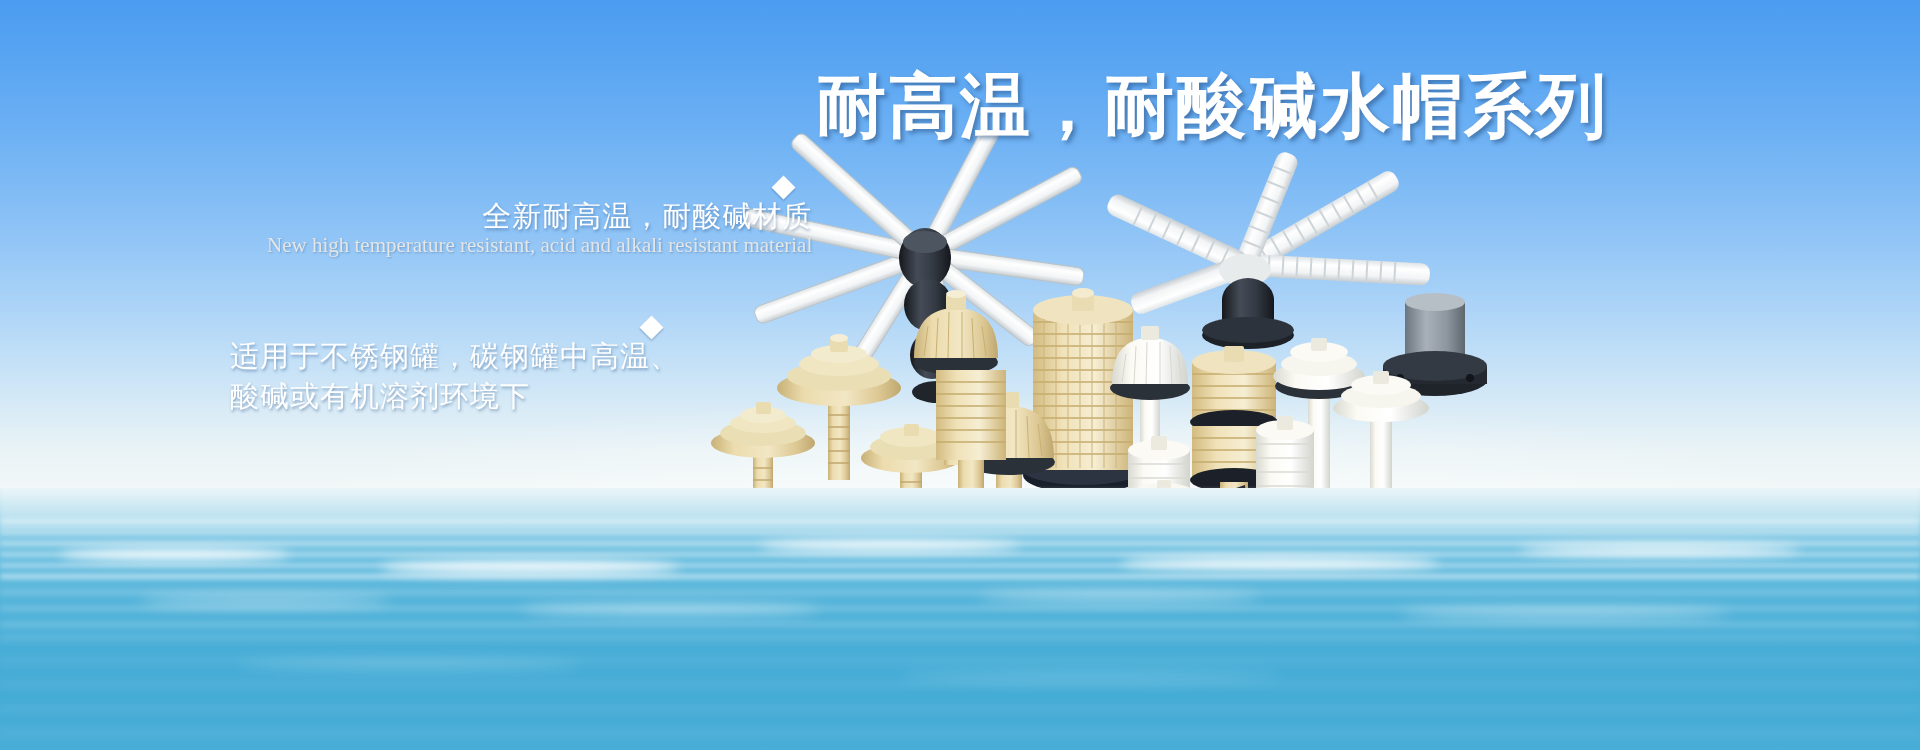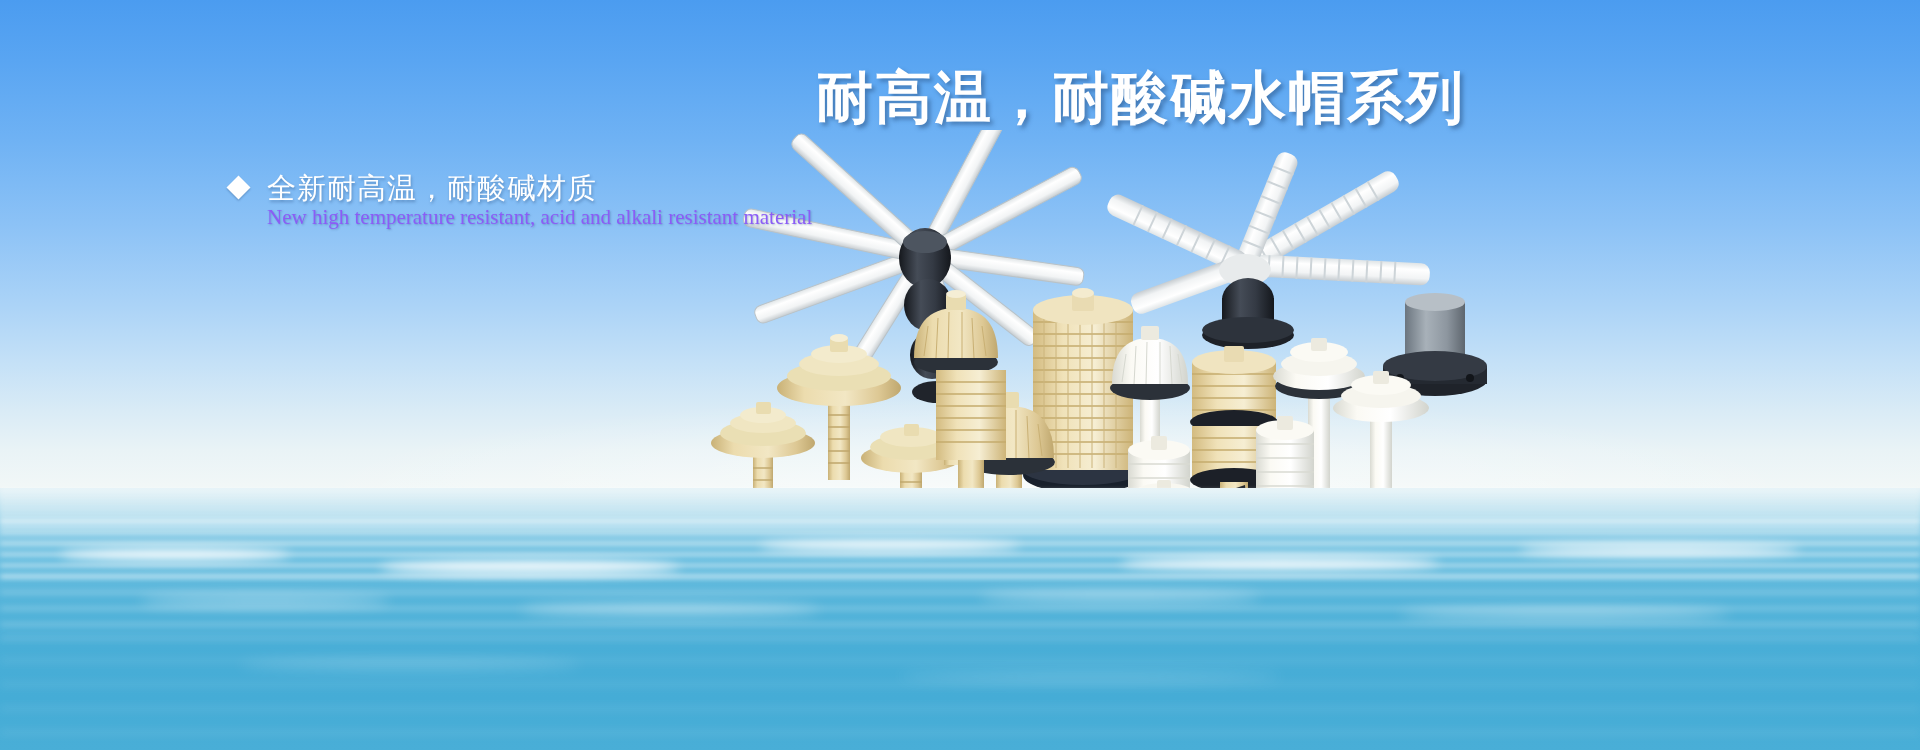--- a/index.html
+++ b/index.html
@@ -58,39 +58,39 @@
   .r4{top:635px;height:115px;background:repeating-linear-gradient(to bottom,
       rgba(255,255,255,.26) 0px,rgba(255,255,255,.26) 3px,
       rgba(255,255,255,0) 3px,rgba(255,255,255,0) 24px);
       filter:blur(4px);opacity:.6;}
   .blob{position:absolute;border-radius:50%;background:rgba(255,255,255,.85);filter:blur(6px);}
   .blobd{position:absolute;border-radius:50%;background:rgba(255,255,255,.45);filter:blur(7px);}
 
   
   .title{
     position:absolute;left:816px;top:60px;width:700px;
-    font-size:57px;font-weight:bold;color:#ffffff;letter-spacing:2px;
+    font-size:70px;font-weight:bold;color:#ffffff;letter-spacing:2px;
     text-shadow:3px 3px 4px rgba(40,80,130,.55);white-space:nowrap;
   }
   .bullet-block{position:absolute;}
   .b1{left:230px;top:168px;}
   .b2{left:230px;top:308px;}
-  .bullet-row{display:flex;align-items:flex-start;}
+  .bullet-row{display:flex;align-items:flex-end;flex-direction:column;}
   .diamond{
     width:17px;height:17px;background:#ffffff;
     transform:rotate(45deg);margin-top:11px;margin-right:20px;flex:none;
     box-shadow:1px 1px 2px rgba(40,80,130,.35);
   }
   .cn{
     font-size:29px;color:#ffffff;line-height:40px;white-space:pre-line;
     text-shadow:1px 2px 3px rgba(40,80,130,.45);letter-spacing:1px;
   }
   .en{
     font-family:"Liberation Serif","DejaVu Serif",serif;
-    font-size:21px;color:#8b5cf6;line-height:25px;white-space:pre-line;
+    font-size:21px;color:#e5e5e5;line-height:25px;white-space:pre-line;
     margin-left:37px;margin-top:-3px;
     text-shadow:1px 1px 2px rgba(40,80,130,.35);
   }
 
   
   .products{position:absolute;left:700px;top:130px;width:790px;height:420px;}
 </style>
 </head>
 <body>
 
@@ -475,15 +475,20 @@
 
   <div class="bullet-block b1">
     <div class="bullet-row">
       <div class="diamond"></div>
       <div class="cn">全新耐高温，耐酸碱材质</div>
     </div>
     <div class="en">New high temperature resistant, acid and alkali resistant material</div>
   </div>
 
   <div class="bullet-block b2">
+    <div class="bullet-row">
+      <div class="diamond"></div>
+      <div class="cn">适用于不锈钢罐，碳钢罐中高温、
+酸碱或有机溶剂环境下</div>
+    </div>
   </div>
 
 </div>
 
 </body></html>

